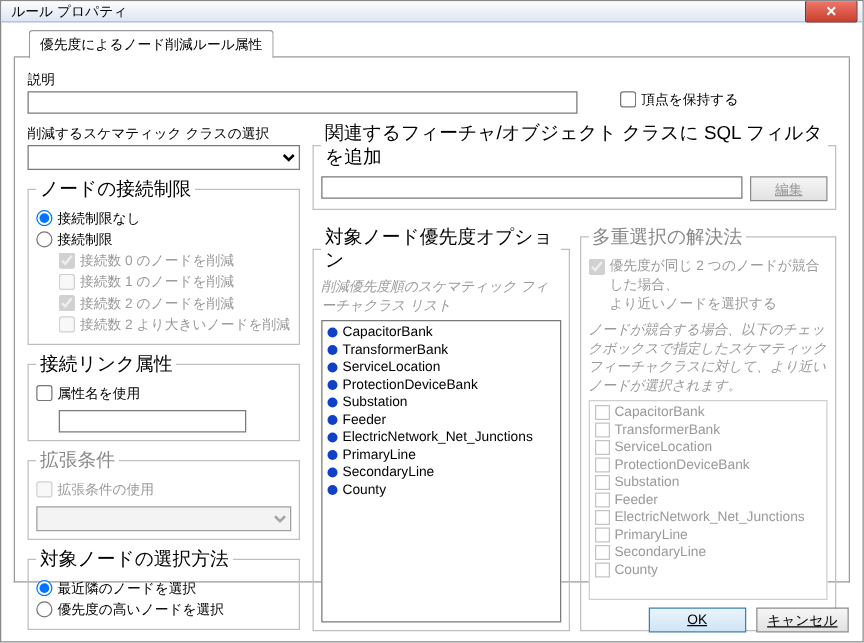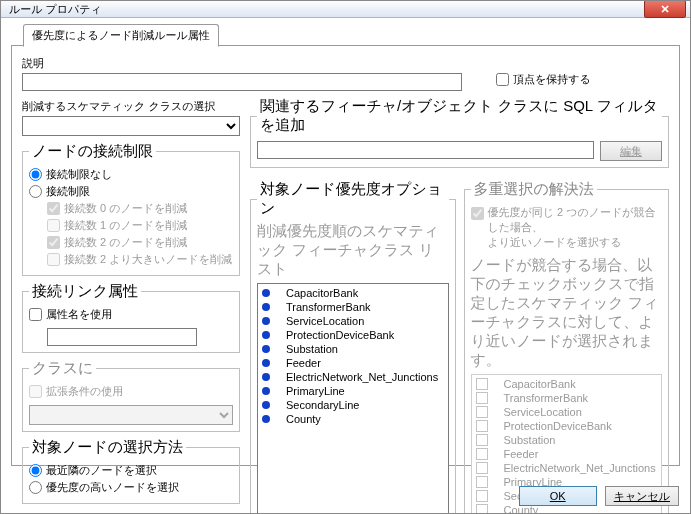--- a/index.html
+++ b/index.html
@@ -93,21 +93,21 @@
     font-size:11px;
     padding:0 8px;
     text-decoration:underline;
   }
   .btn:disabled, .btn.dim { color:#9a9a9a; }
   .listbox {
     border:1px solid #7a7a7a; background:#fff;
     height:242px; overflow:auto;
     padding:2px 2px;
   }
-  .listitem { display:flex; align-items:center; gap:16px; padding:1px 2px;text-align:center; }
+  .listitem { display:flex; align-items:center; gap:4px; padding:1px 2px;text-align:center; }
   .dot { width:8px;height:8px;border-radius:50%;background:#1140c8;flex:none; }
   .chkbox {
     width:12px;height:12px;border:1px solid #8a8a8a;background:#fff;flex:none;
   }
   .chklist {
     border:1px solid #cfcfcf; background:#fff;
     height:160px; overflow:auto; padding:2px;
     margin-top:4px;
   }
   .chklist.dim .listitem { color:#9a9a9a; }
@@ -119,21 +119,21 @@
   .footer .btn.ok {
     min-width:78px;
     border:1px solid #3c7fb1;
     background:linear-gradient(#eaf3fb,#cfe5f6);
   }
   .link { color:#0b57d0; text-decoration:underline; cursor:pointer; }
   .toprow { display:flex; gap:34px; align-items:flex-start; }
   .toprow .descblock { flex:0 0 440px; }
   .toprow .keepblock { margin-top:16px; }
   .dimtext { color:#9a9a9a; }
-  .small { font-size:15px; }
+  .small { font-size:11px;font-style:italic; }
   .mt4 { margin-top:4px; }
 </style>
 </head>
 <body>
 
 <div class="titlebar">
   <span class="title">ルール プロパティ</span>
   <div class="close-btn">
     <span>✕</span>
   </div>
@@ -199,21 +199,21 @@
         <fieldset>
           <legend>接続リンク属性</legend>
           <label class="check">
               <input type="checkbox" style="">
               <span>属性名を使用</span>
             </label>
           <input type="text" class="wide mt4" style="width: 150px; margin-left: 18px;" value="">
         </fieldset>
 
         <fieldset class="dim">
-          <legend>クラスに</legend>
+          <legend>拡張条件</legend>
           <label class="check disabled">
               <input type="checkbox" disabled="" style="">
               <span>拡張条件の使用</span>
             </label>
           <select class="wide mt4" disabled="" style="background:#efefef;"></select>
         </fieldset>
 
         <fieldset>
           <legend>対象ノードの選択方法</legend>
           <label class="radio">

